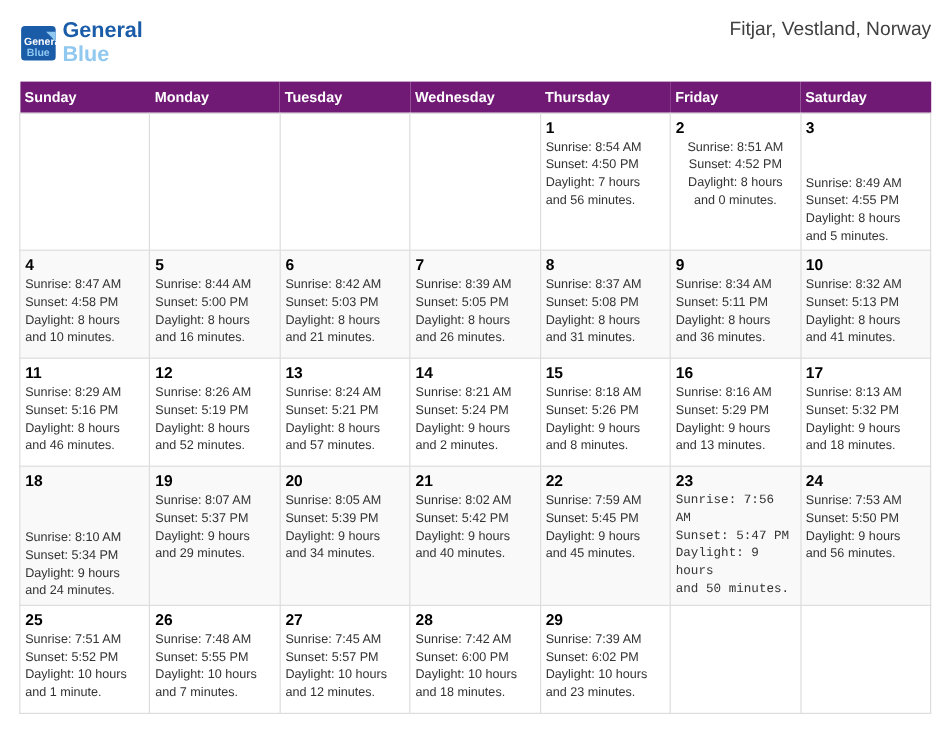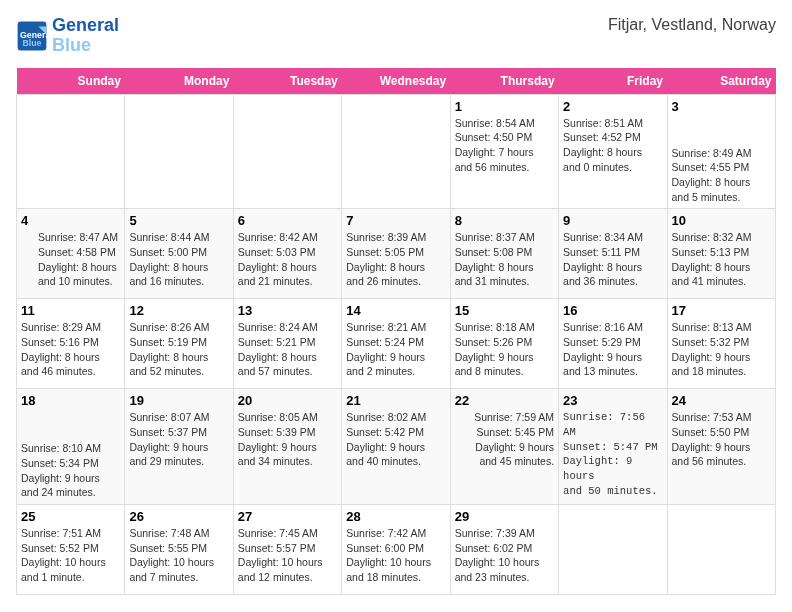--- a/index.html
+++ b/index.html
@@ -45,24 +45,24 @@
     .subtitle {
       font-size: 16px;
       color: #404040;
     }
     table {
       width: 100%;
       border-collapse: collapse;
       font-size: 11px;
     }
     th {
-      background: #ec4899;
+      background: #701a75;
       color: #fff;
       padding: 6px 4px;
-      text-align: right;
+      text-align: left;
       font-size: 12px;
       font-weight: bold;
     }
     td {
       border: 1px solid #ddd;
       padding: 4px;
       vertical-align: top;
       width: calc(100% / 7);
       min-height: 80px;
       background: #fff;
@@ -129,37 +129,37 @@
         <td class="empty-cell"></td>
         <td>
           <span class="day-num">1</span>
           <div class="day-info" style="white-space: pre-line;">Sunrise: 8:54 AM
 Sunset: 4:50 PM
 Daylight: 7 hours
 and 56 minutes.</div>
         </td>
         <td>
           <span class="day-num">2</span>
-          <div class="day-info" style="white-space: pre-line;">Sunrise: 8:51 AM
+          <div class="day-info" style="white-space: pre-line; text-align: center;">Sunrise: 8:51 AM
 Sunset: 4:52 PM
 Daylight: 8 hours
 and 0 minutes.</div>
         </td>
         <td>
           <span class="day-num">3</span>
           <div class="day-info" style="white-space: pre-line; margin-top: 32px;">Sunrise: 8:49 AM
 Sunset: 4:55 PM
 Daylight: 8 hours
 and 5 minutes.</div>
         </td>
       </tr>
       <tr class="week-row">
         <td>
           <span class="day-num">4</span>
-          <div class="day-info" style="white-space: pre-line; margin-left: 17px;">Sunrise: 8:47 AM
+          <div class="day-info" style="white-space: pre-line;">Sunrise: 8:47 AM
 Sunset: 4:58 PM
 Daylight: 8 hours
 and 10 minutes.</div>
         </td>
         <td>
           <span class="day-num">5</span>
           <div class="day-info" style="white-space: pre-line;">Sunrise: 8:44 AM
 Sunset: 5:00 PM
 Daylight: 8 hours
 and 16 minutes.</div>
@@ -275,21 +275,21 @@
         </td>
         <td>
           <span class="day-num">21</span>
           <div class="day-info" style="white-space: pre-line;">Sunrise: 8:02 AM
 Sunset: 5:42 PM
 Daylight: 9 hours
 and 40 minutes.</div>
         </td>
         <td>
           <span class="day-num">22</span>
-          <div class="day-info" style="white-space: pre-line; text-align: right;">Sunrise: 7:59 AM
+          <div class="day-info" style="white-space: pre-line;">Sunrise: 7:59 AM
 Sunset: 5:45 PM
 Daylight: 9 hours
 and 45 minutes.</div>
         </td>
         <td>
           <span class="day-num">23</span>
           <div class="day-info" style="white-space: pre-line; font-family: Liberation Mono, monospace;">Sunrise: 7:56 AM
 Sunset: 5:47 PM
 Daylight: 9 hours
 and 50 minutes.</div>

